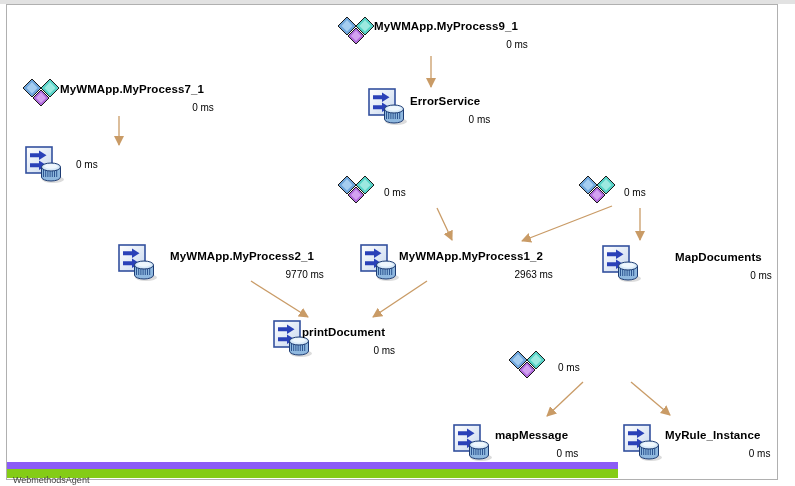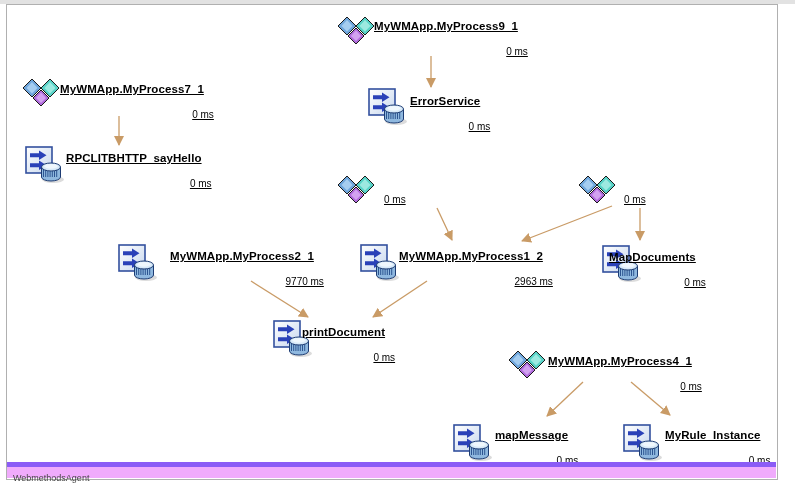--- a/index.html
+++ b/index.html
@@ -7,32 +7,32 @@
     width:795px;height:486px;position:relative;overflow:hidden;
     background:#ffffff;
     font-family:"Liberation Sans",sans-serif;
   }
   .top-strip{position:absolute;left:0;top:0;width:795px;height:4px;background:#e2e2e2;}
   .frame{
     position:absolute;left:6px;top:4px;width:770px;height:474px;
     border:1px solid #b0b0b0;background:#ffffff;
   }
   .status-bar{
-    position:absolute;left:7px;top:462px;width:769px;height:16px;
-    background:#f0abfc;border-top:5px solid #8b5cf6;box-sizing:border-box;
+    position:absolute;left:7px;top:462px;width:611px;height:16px;
+    background:#84cc16;border-top:7px solid #8b5cf6;box-sizing:border-box;
   }
   .status-bar span{
     display:inline-block;padding-left:6px;font-size:9px;line-height:15px;color:#444;
   }
   .layer{position:absolute;left:0;top:0;width:795px;height:486px;}
   svg.edges{position:absolute;left:0;top:0;}
   .node{position:absolute;}
-  .nodetext{position:absolute;white-space:nowrap;text-decoration:underline;}
+  .nodetext{position:absolute;white-space:nowrap;}
   .nlabel{font-weight:bold;font-size:11.5px;color:#000;letter-spacing:0.1px;}
-  .ndur{font-size:10px;color:#000;text-align:right;margin-top:14px;transform:translateX(10px);}
+  .ndur{font-size:10px;color:#000;text-align:right;margin-top:7px;transform:translateX(10px);}
 </style>
 </head>
 <body>
 
 <div class="top-strip"></div>
 <div class="frame"></div>
 
 <div class="layer">
   <svg class="edges" width="795" height="486">
       <defs>
@@ -123,21 +123,20 @@
           <line x1="25.099999999999998" y1="21.5" x2="25.099999999999998" y2="31" stroke="#2C5490" stroke-width="1"></line>
           <line x1="27.299999999999997" y1="21.5" x2="27.299999999999997" y2="31" stroke="#2C5490" stroke-width="1"></line>
           <line x1="29.499999999999996" y1="21.5" x2="29.499999999999996" y2="31" stroke="#2C5490" stroke-width="1"></line>
           <line x1="31.699999999999996" y1="21.5" x2="31.699999999999996" y2="31" stroke="#2C5490" stroke-width="1"></line>
           <line x1="16.5" y1="21" x2="16.5" y2="31" stroke="#1D3C73" stroke-width="1"></line>
           <line x1="35.5" y1="21" x2="35.5" y2="31" stroke="#1D3C73" stroke-width="1"></line>
           <ellipse cx="26" cy="21" rx="9.5" ry="4" fill="#D8EAF9" stroke="#1D3C73" stroke-width="1"></ellipse>
           <ellipse cx="26" cy="20.3" rx="6.5" ry="2.4" fill="#EFF7FD"></ellipse>
         </svg></div>
       <div class="nodetext" style="left: 66px; top: 152px;">
-        <div class="nlabel">RPCLITBHTTP_sayHello</div>
         <div class="ndur">0 ms</div>
       </div>
       <div class="node" style="left: 336px; top: 175px;"><svg width="40" height="32" viewBox="0 0 40 32">
           <polygon points="11,1 20,10 11,19 2,10" fill="#6FA6DC" stroke="#1a1a1a" stroke-width="1"></polygon>
           <polygon points="11,4 16.5,10 11,15.5 5.5,10" fill="#A5CDF0"></polygon>
           <polygon points="29,1 38,10 29,19 20,10" fill="#57D2C6" stroke="#1a1a1a" stroke-width="1"></polygon>
           <polygon points="29,4 34.5,10 29,15.5 23.5,10" fill="#9CE9E0"></polygon>
           <polygon points="20,12 28,20 20,28 12,20" fill="#B06ADC" stroke="#1a1a1a" stroke-width="1"></polygon>
           <polygon points="20,14.5 25,20 20,25 15,20" fill="#D2A2F0"></polygon>
         </svg></div>
@@ -231,21 +230,21 @@
           <line x1="22.9" y1="21.5" x2="22.9" y2="31" stroke="#2C5490" stroke-width="1"></line>
           <line x1="25.099999999999998" y1="21.5" x2="25.099999999999998" y2="31" stroke="#2C5490" stroke-width="1"></line>
           <line x1="27.299999999999997" y1="21.5" x2="27.299999999999997" y2="31" stroke="#2C5490" stroke-width="1"></line>
           <line x1="29.499999999999996" y1="21.5" x2="29.499999999999996" y2="31" stroke="#2C5490" stroke-width="1"></line>
           <line x1="31.699999999999996" y1="21.5" x2="31.699999999999996" y2="31" stroke="#2C5490" stroke-width="1"></line>
           <line x1="16.5" y1="21" x2="16.5" y2="31" stroke="#1D3C73" stroke-width="1"></line>
           <line x1="35.5" y1="21" x2="35.5" y2="31" stroke="#1D3C73" stroke-width="1"></line>
           <ellipse cx="26" cy="21" rx="9.5" ry="4" fill="#D8EAF9" stroke="#1D3C73" stroke-width="1"></ellipse>
           <ellipse cx="26" cy="20.3" rx="6.5" ry="2.4" fill="#EFF7FD"></ellipse>
         </svg></div>
-      <div class="nodetext" style="left: 609px; top: 251px;">
+      <div class="nodetext" style="left: 675px; top: 251px;">
         <div class="nlabel">MapDocuments</div>
         <div class="ndur">0 ms</div>
       </div>
       <div class="node" style="left: 273px; top: 320px;"><svg width="40" height="38" viewBox="0 0 40 38">
           <defs>
             <linearGradient id="sqg" x1="0" y1="0" x2="1" y2="1">
               <stop offset="0" stop-color="#FFFFFF"></stop>
               <stop offset="1" stop-color="#C7D7EE"></stop>
             </linearGradient>
           </defs>
@@ -273,21 +272,20 @@
       </div>
       <div class="node" style="left: 507px; top: 350px;"><svg width="40" height="32" viewBox="0 0 40 32">
           <polygon points="11,1 20,10 11,19 2,10" fill="#6FA6DC" stroke="#1a1a1a" stroke-width="1"></polygon>
           <polygon points="11,4 16.5,10 11,15.5 5.5,10" fill="#A5CDF0"></polygon>
           <polygon points="29,1 38,10 29,19 20,10" fill="#57D2C6" stroke="#1a1a1a" stroke-width="1"></polygon>
           <polygon points="29,4 34.5,10 29,15.5 23.5,10" fill="#9CE9E0"></polygon>
           <polygon points="20,12 28,20 20,28 12,20" fill="#B06ADC" stroke="#1a1a1a" stroke-width="1"></polygon>
           <polygon points="20,14.5 25,20 20,25 15,20" fill="#D2A2F0"></polygon>
         </svg></div>
       <div class="nodetext" style="left: 548px; top: 355px;">
-        <div class="nlabel">MyWMApp.MyProcess4_1</div>
         <div class="ndur">0 ms</div>
       </div>
       <div class="node" style="left: 453px; top: 424px;"><svg width="40" height="38" viewBox="0 0 40 38">
           <defs>
             <linearGradient id="sqg" x1="0" y1="0" x2="1" y2="1">
               <stop offset="0" stop-color="#FFFFFF"></stop>
               <stop offset="1" stop-color="#C7D7EE"></stop>
             </linearGradient>
           </defs>
           <rect x="1" y="1" width="26" height="26" fill="url(#sqg)" stroke="#33509E" stroke-width="1.6"></rect>

